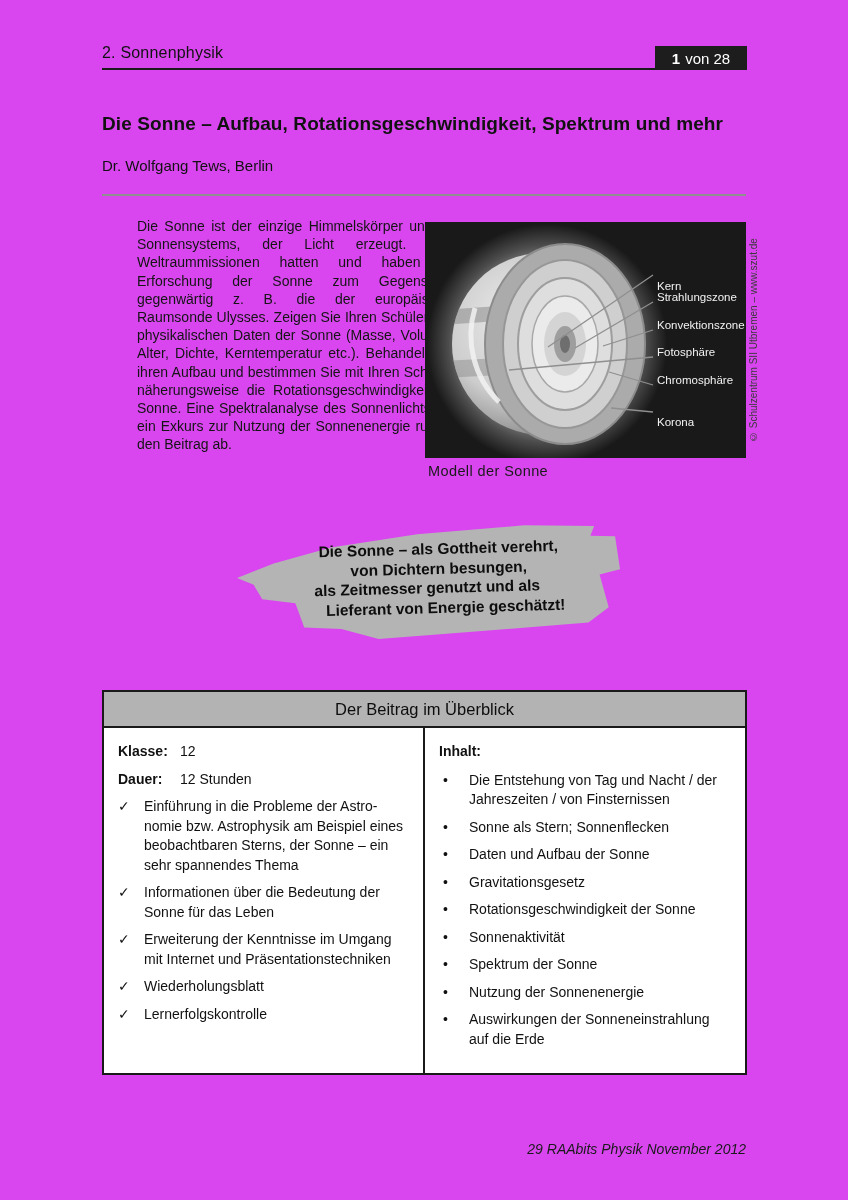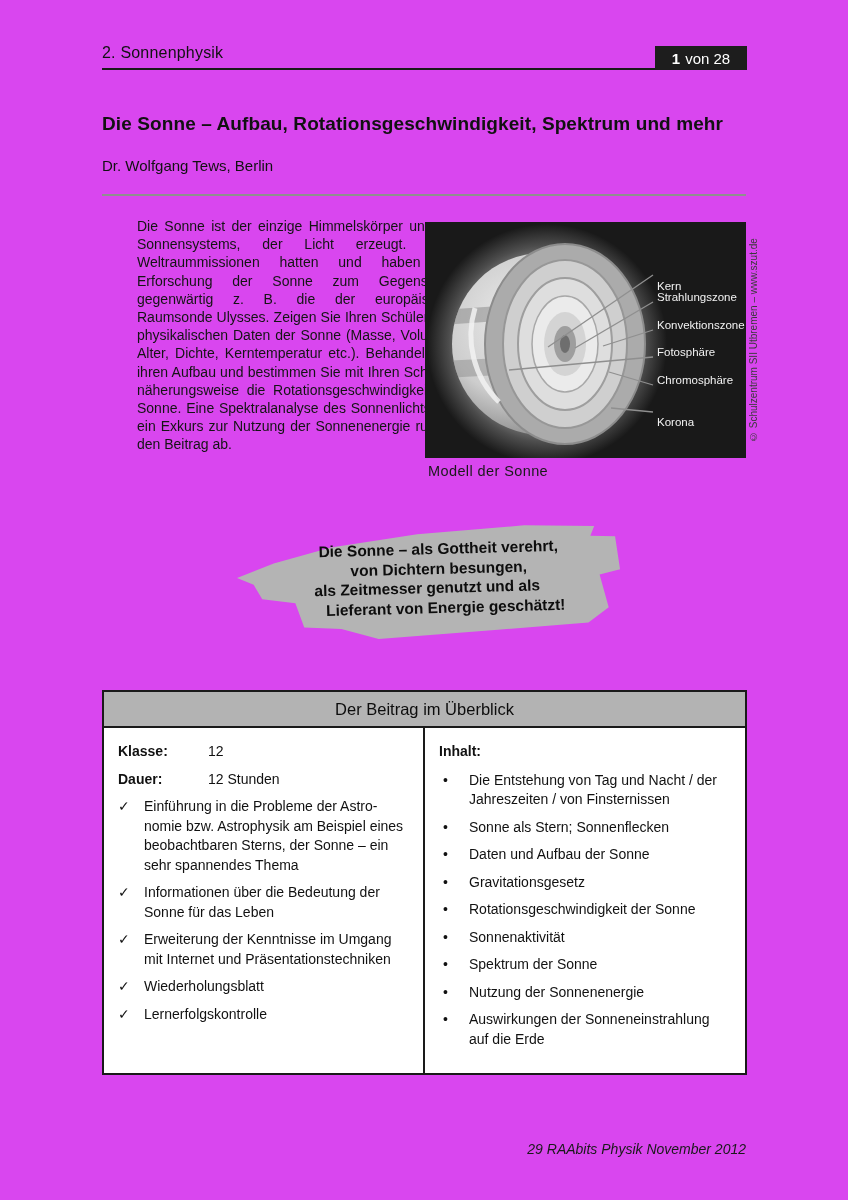--- a/index.html
+++ b/index.html
@@ -49,21 +49,21 @@
   
   .overview { position:absolute; left:102px; top:690px; width:645px; min-height:368px;
               border:2px solid #1a1a1a; background:#fff; }
   .overview-header { height:36px; background:#b3b3b3; border-bottom:2px solid #1a1a1a;
                      display:flex; align-items:center; justify-content:center;
                      font-size:16.5px; font-weight:normal; color:#0d0d0d; }
   .overview-body { display:flex; align-items:stretch; }
   .cell { font-size:14px; line-height:19.5px; padding:14px 14px 16px 14px; }
   .cell-left { width:321px; border-right:2px solid #1a1a1a; }
   .cell-right { flex:1; }
-  .kv-row { display:flex; margin-bottom:8px;gap:28px; }
+  .kv-row { display:flex; margin-bottom:8px; }
   .kv-label { font-weight:bold; width:62px; }
   .plus-label, .inhalt-label { font-weight:bold; margin-bottom:9px; }
   .check-item, .bullet-item { display:flex; margin-bottom:8px; }
   .check-glyph { width:26px; flex:0 0 26px; }
   .bullet-glyph { width:30px; flex:0 0 30px; padding-left:4px; }
   .item-text { flex:1; }
 
   
   .footer { position:absolute; right:102px; top:1141px; font-size:14px; font-style:italic; color:#1a1a1a; }
 </style>

